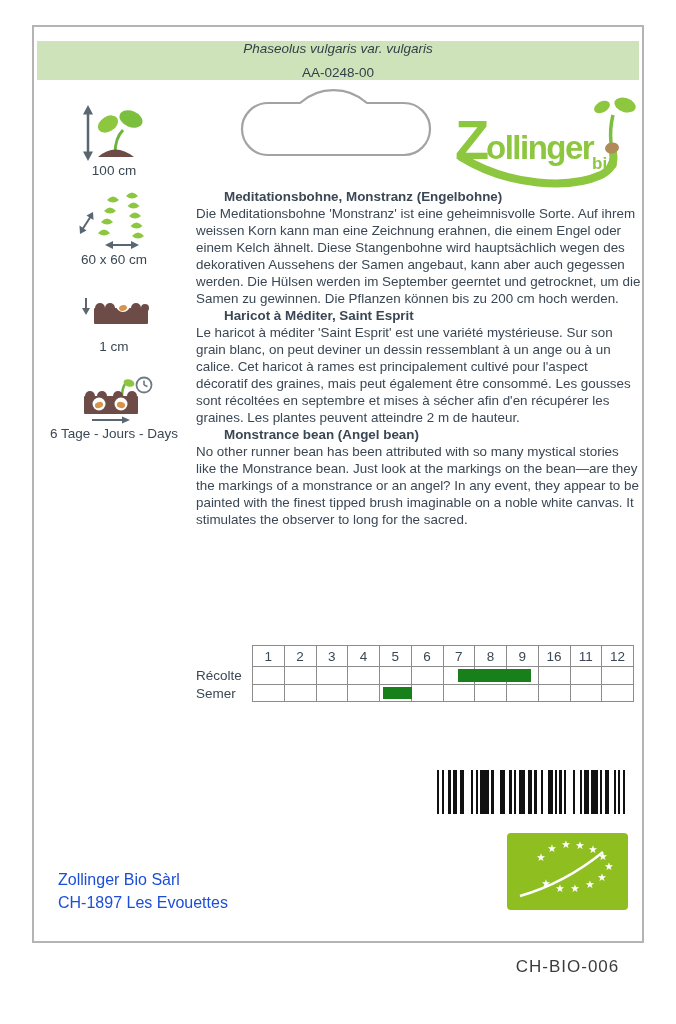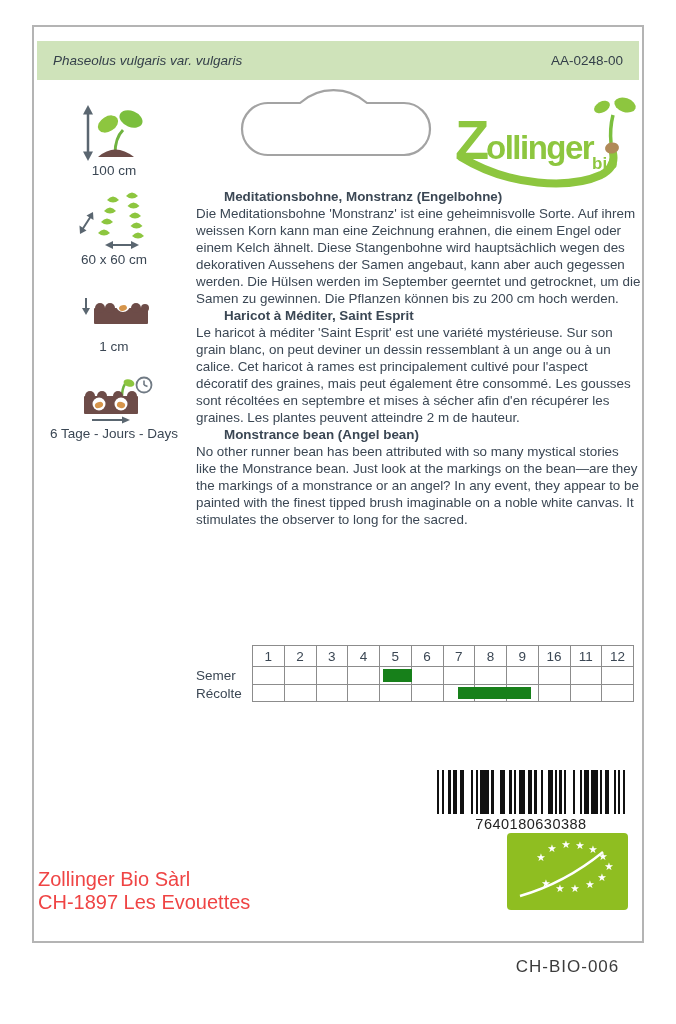--- a/index.html
+++ b/index.html
@@ -10,21 +10,21 @@
     --text-dark:#3b4754;
     --soil-brown:#6d4c48;
     --seed-orange:#d6954b;
   }
   *{box-sizing:border-box;}
   html,body{margin:0;padding:0;background:#fff;}
   body{width:676px;height:1024px;font-family:"Liberation Sans",sans-serif;color:var(--text-dark);}
   #page{position:relative;width:676px;height:1024px;overflow:hidden;background:#fff;}
   .card{position:absolute;left:32px;top:25px;width:612px;height:918px;border:2px solid #b4b4b4;background:#fff;}
   .header-bar{position:absolute;left:3px;top:14px;width:602px;height:39px;background:var(--header-bar);
-    display:flex;align-items:center;justify-content:space-between;padding:0 16px;font-size:13.5px;color:#343f49;}
+    display:flex;align-items:center;justify-content:space-between;padding:0 16px;font-size:13.5px;color:#343f49;flex-direction:column;}
   .header-bar .latin{font-style:italic;}
   .hang-tab{position:absolute;left:204px;top:59px;}
   .logo{position:absolute;left:421px;top:66px;}
   .spec-icon{position:absolute;}
   .spec-label{position:absolute;left:4px;width:152px;text-align:center;font-size:13.5px;color:var(--text-dark);}
   .text-block{position:absolute;left:162px;top:161px;width:446px;font-size:13.4px;line-height:17px;color:var(--text-dark);}
   .desc-title{font-weight:bold;padding-left:28px;}
   .calendar{position:absolute;left:162px;top:618px;}
   .cal-row{display:flex;}
   .cal-label{width:56px;font-size:13.5px;color:var(--text-dark);display:flex;align-items:center;}
@@ -34,21 +34,21 @@
     display:flex;align-items:center;justify-content:center;font-size:13.5px;color:var(--text-dark);}
   .cal-header .cal-cell{height:21px;}
   .cal-bar{position:absolute;top:2px;bottom:3px;background:var(--calendar-bar);}
   .barcode-wrap{position:absolute;left:403px;top:743px;width:188px;}
   .barcode-digits{position:absolute;left:403px;top:789px;width:188px;text-align:center;
     font-size:14.5px;letter-spacing:0.5px;color:#222;}
   .eu-logo{position:absolute;left:473px;top:806px;}
   .eu-star{font-size:10.5px;fill:#fff;}
   .org-code{position:absolute;left:466px;top:886px;width:135px;text-align:center;font-size:17px;
     letter-spacing:1px;color:#3c3c3c;margin-top:44px;}
-  .address{position:absolute;left:4px;top:841px;font-size:20px;line-height:23px;color:#ef4444;}
+  .address{position:absolute;left:24px;top:841px;font-size:16px;line-height:23px;color:#1d4ed8;}
 </style>
 </head>
 <body>
 
 <div id="page">
   <div class="card">
 
     <div class="header-bar">
       <span class="latin">Phaseolus vulgaris var. vulgaris</span>
       <span class="code">AA-0248-00</span>
@@ -158,53 +158,53 @@
             <div class="cal-cell">6</div>
             <div class="cal-cell">7</div>
             <div class="cal-cell">8</div>
             <div class="cal-cell">9</div>
             <div class="cal-cell">16</div>
             <div class="cal-cell">11</div>
             <div class="cal-cell">12</div>
           </div>
         </div>
         <div class="cal-row">
-          <div class="cal-label">Semer</div>
+          <div class="cal-label">Récolte</div>
           <div class="cal-grid">
             <div class="cal-cell"></div>
             <div class="cal-cell"></div>
             <div class="cal-cell"></div>
             <div class="cal-cell"></div>
             <div class="cal-cell"></div>
             <div class="cal-cell"></div>
             <div class="cal-cell"></div>
             <div class="cal-cell"></div>
             <div class="cal-cell"></div>
             <div class="cal-cell"></div>
             <div class="cal-cell"></div>
             <div class="cal-cell"></div>
-            <div class="cal-bar" style="left: 130.175px; width: 28.575px;"></div>
+            <div class="cal-bar" style="left: 204.787px; width: 73.025px;"></div>
           </div>
         </div>
         <div class="cal-row">
-          <div class="cal-label">Récolte</div>
+          <div class="cal-label">Semer</div>
           <div class="cal-grid">
             <div class="cal-cell"></div>
             <div class="cal-cell"></div>
             <div class="cal-cell"></div>
             <div class="cal-cell"></div>
             <div class="cal-cell"></div>
             <div class="cal-cell"></div>
             <div class="cal-cell"></div>
             <div class="cal-cell"></div>
             <div class="cal-cell"></div>
             <div class="cal-cell"></div>
             <div class="cal-cell"></div>
             <div class="cal-cell"></div>
-            <div class="cal-bar" style="left: 204.787px; width: 73.025px;"></div>
+            <div class="cal-bar" style="left: 130.175px; width: 28.575px;"></div>
           </div>
         </div>
       </div>
 
     <svg class="barcode-wrap" id="barcode" width="188" height="44" viewBox="0 0 188 44" shape-rendering="crispEdges">
         <rect x="0.00" y="0" width="2.27" height="44" fill="#111"></rect>
         <rect x="4.53" y="0" width="2.27" height="44" fill="#111"></rect>
         <rect x="11.33" y="0" width="2.27" height="44" fill="#111"></rect>
         <rect x="15.86" y="0" width="4.53" height="44" fill="#111"></rect>
         <rect x="22.65" y="0" width="4.53" height="44" fill="#111"></rect>
@@ -226,21 +226,20 @@
         <rect x="135.90" y="0" width="2.27" height="44" fill="#111"></rect>
         <rect x="142.70" y="0" width="2.27" height="44" fill="#111"></rect>
         <rect x="147.23" y="0" width="4.53" height="44" fill="#111"></rect>
         <rect x="154.02" y="0" width="6.80" height="44" fill="#111"></rect>
         <rect x="163.08" y="0" width="2.27" height="44" fill="#111"></rect>
         <rect x="167.61" y="0" width="4.53" height="44" fill="#111"></rect>
         <rect x="176.67" y="0" width="2.27" height="44" fill="#111"></rect>
         <rect x="181.20" y="0" width="2.27" height="44" fill="#111"></rect>
         <rect x="185.73" y="0" width="2.27" height="44" fill="#111"></rect>
       </svg>
-    <div class="barcode-digits">7640180630388</div>
 
     <svg class="eu-logo" width="121" height="77" viewBox="0 0 121 77">
       <rect width="121" height="77" rx="4" style="fill:var(--eu-organic-green)"></rect>
       <path d="M13,63 Q58,50 96,19" fill="none" stroke="#fff" stroke-width="2.4"></path>
       <g text-anchor="middle" dominant-baseline="central" style="font-family:'DejaVu Sans',sans-serif">
         <text class="eu-star" x="34" y="24">★</text>
           <text class="eu-star" x="45" y="15">★</text>
         <text class="eu-star" x="59" y="11">★</text>
           <text class="eu-star" x="73" y="12">★</text>
         <text class="eu-star" x="86" y="16">★</text>

